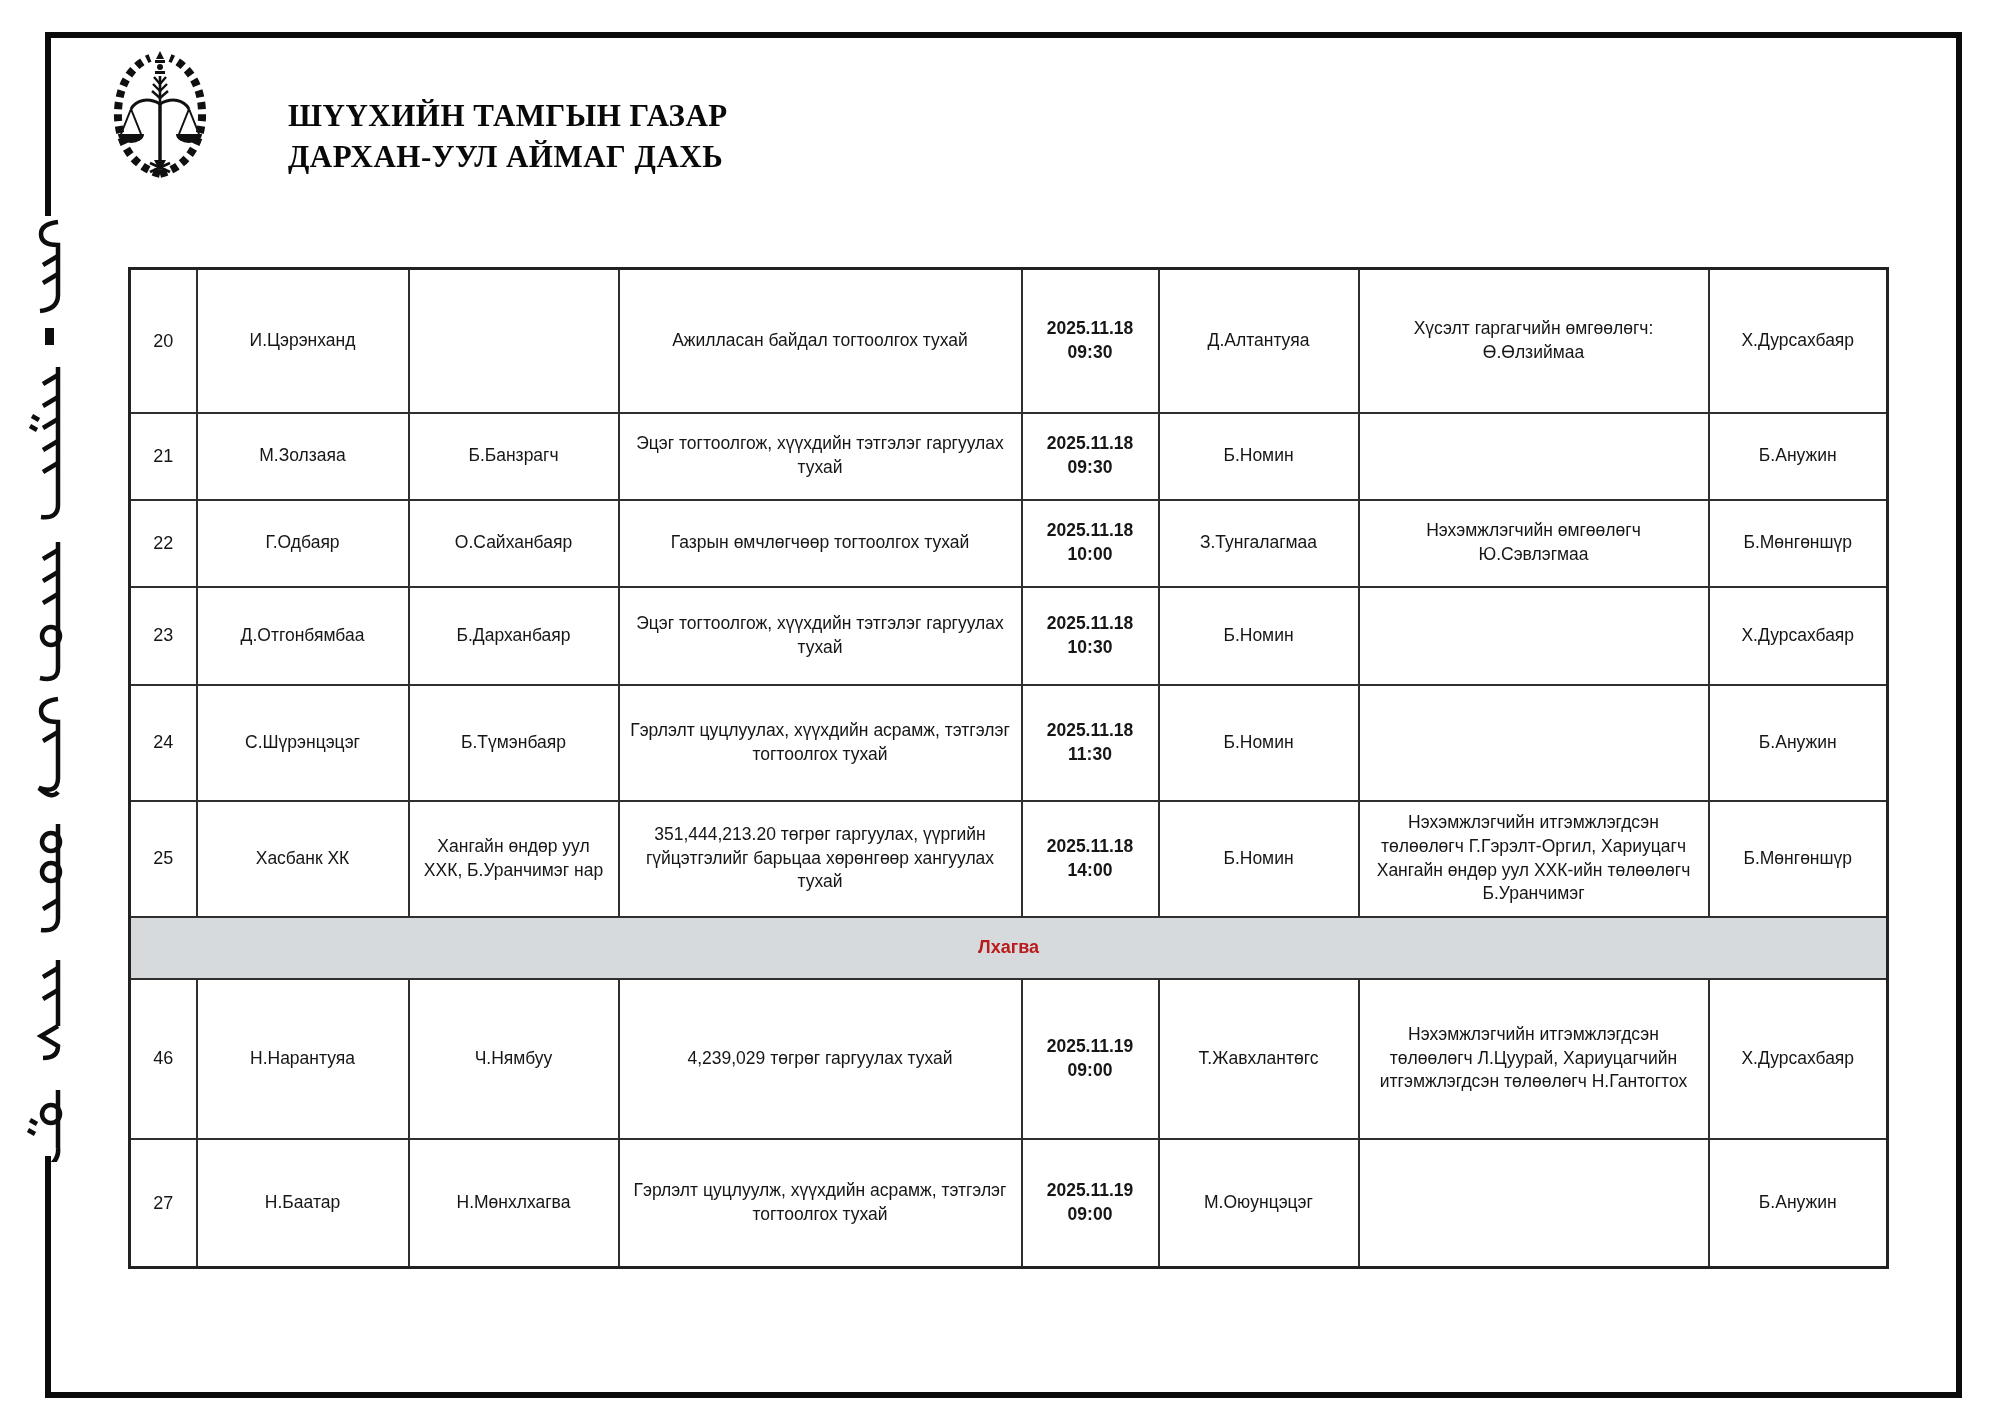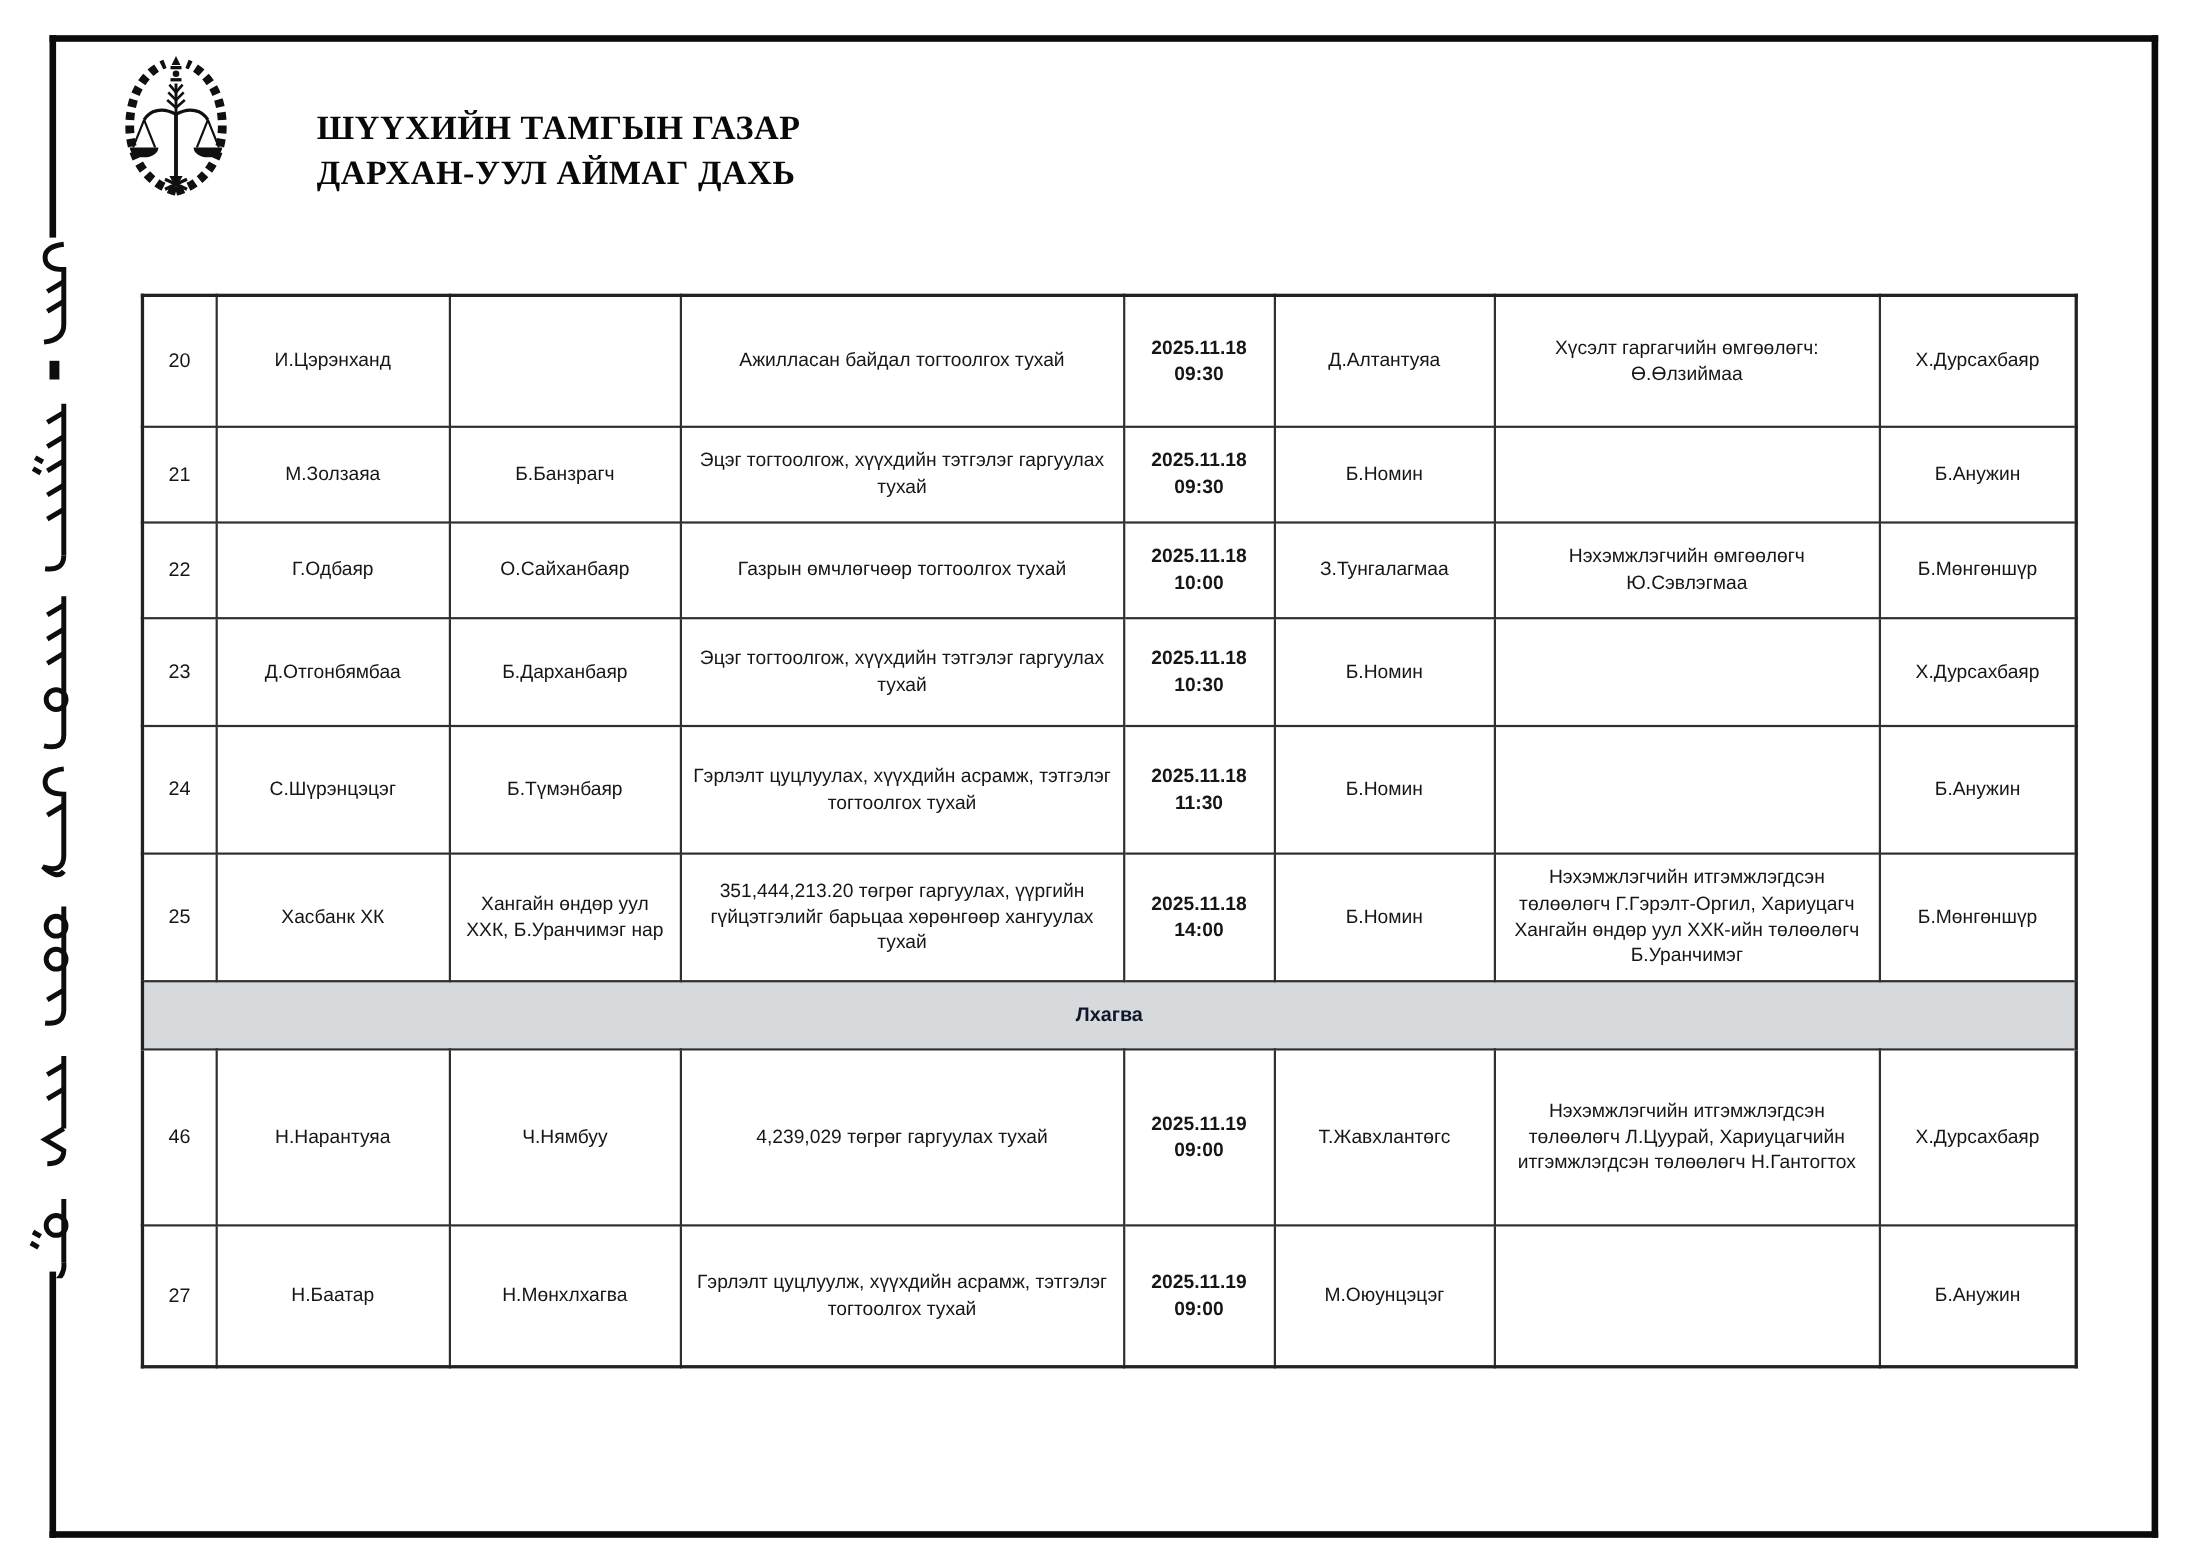--- a/index.html
+++ b/index.html
@@ -34,31 +34,31 @@
   table.sched{
     position:absolute;left:128px;top:267px;width:1758px;
     border-collapse:collapse;table-layout:fixed;
     font-size:17.5px;line-height:1.35;color:#161616;
   }
   table.sched td{
     border:2px solid #2f2f2f;text-align:center;vertical-align:middle;
     padding:4px 8px;white-space:pre-line;overflow:hidden;
   }
   table.sched{border:3px solid #222;}
-  tr.h120{height:119px}
+  tr.h120{height:144px}
   tr.h68{height:87px}
   tr.h98{height:98px}
   tr.h112{height:116px}
   tr.h116{height:116px}
   tr.h62{height:62px}
   tr.h160{height:160px}
   tr.h175{height:129px}
   td.c-no{font-size:18px;}
   tr.divider td{
-    background:#d7dadc;font-weight:bold;font-size:18px;color:#0f172a;
+    background:#d7dadc;font-weight:bold;font-size:18px;color:#b91c1c;
     border-left:3px solid #222;border-right:3px solid #222;
   }
   .date-cell div{display:block;font-weight:bold;}
 </style>
 </head>
 <body>
 
 <div class="page">
 
   <div class="bar top"></div>

